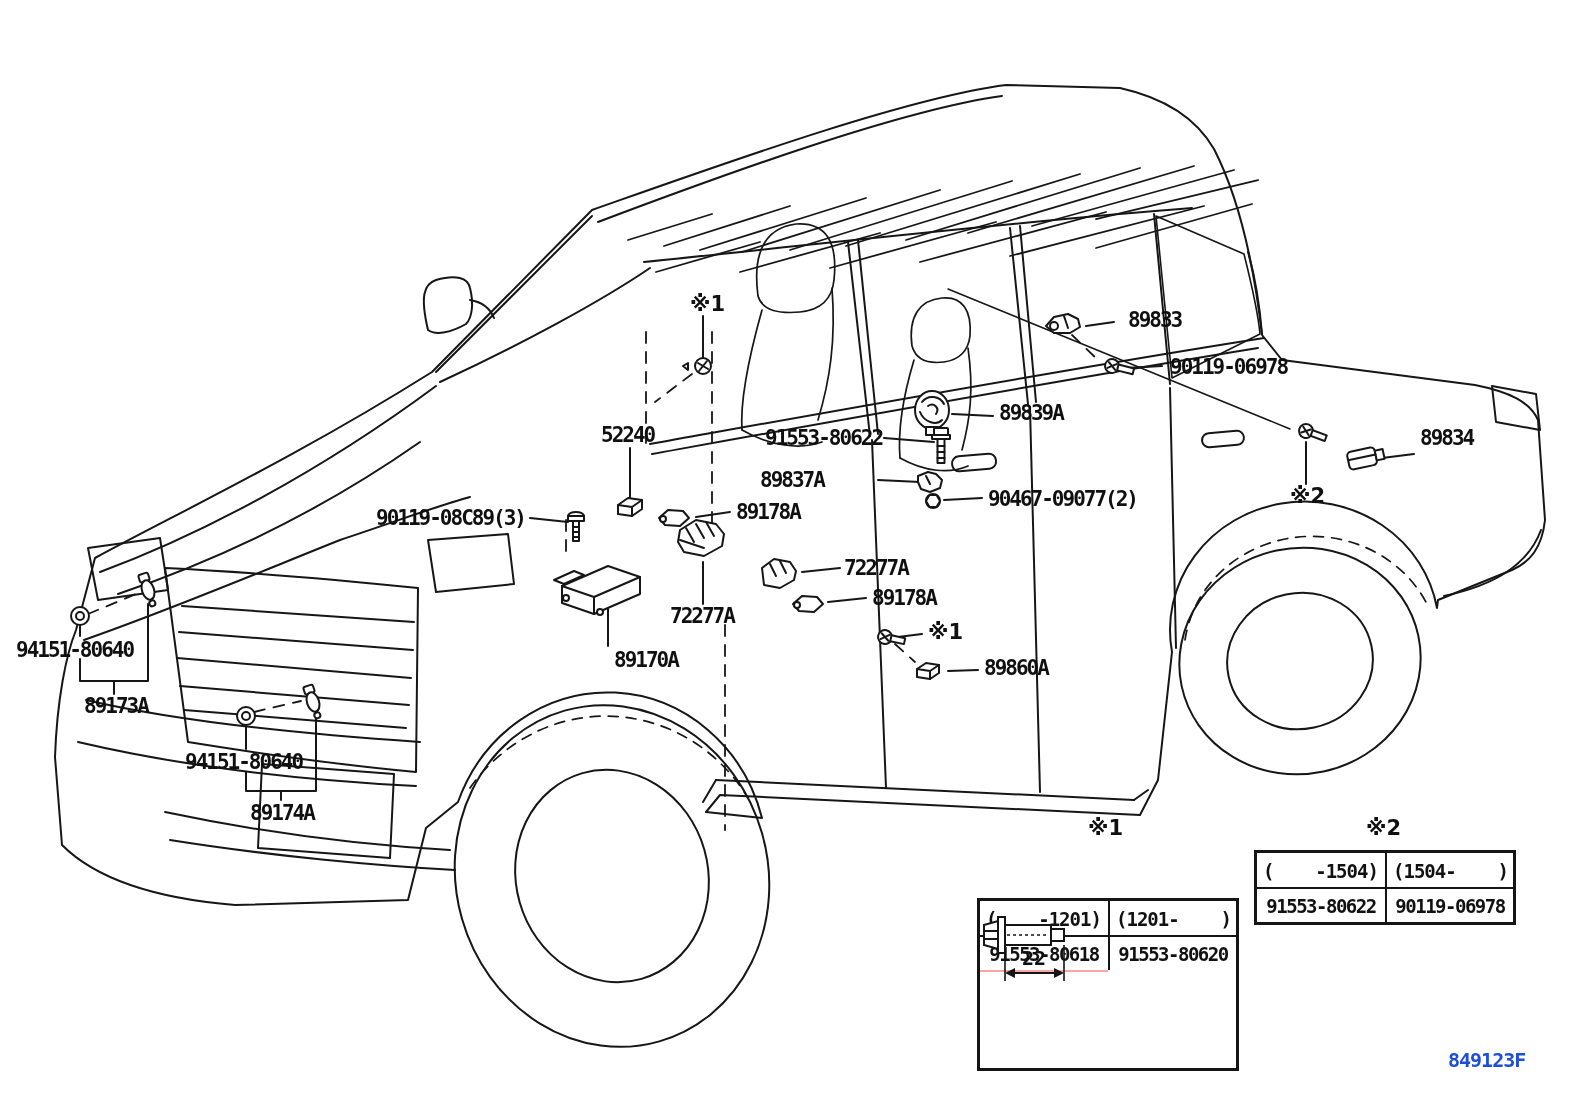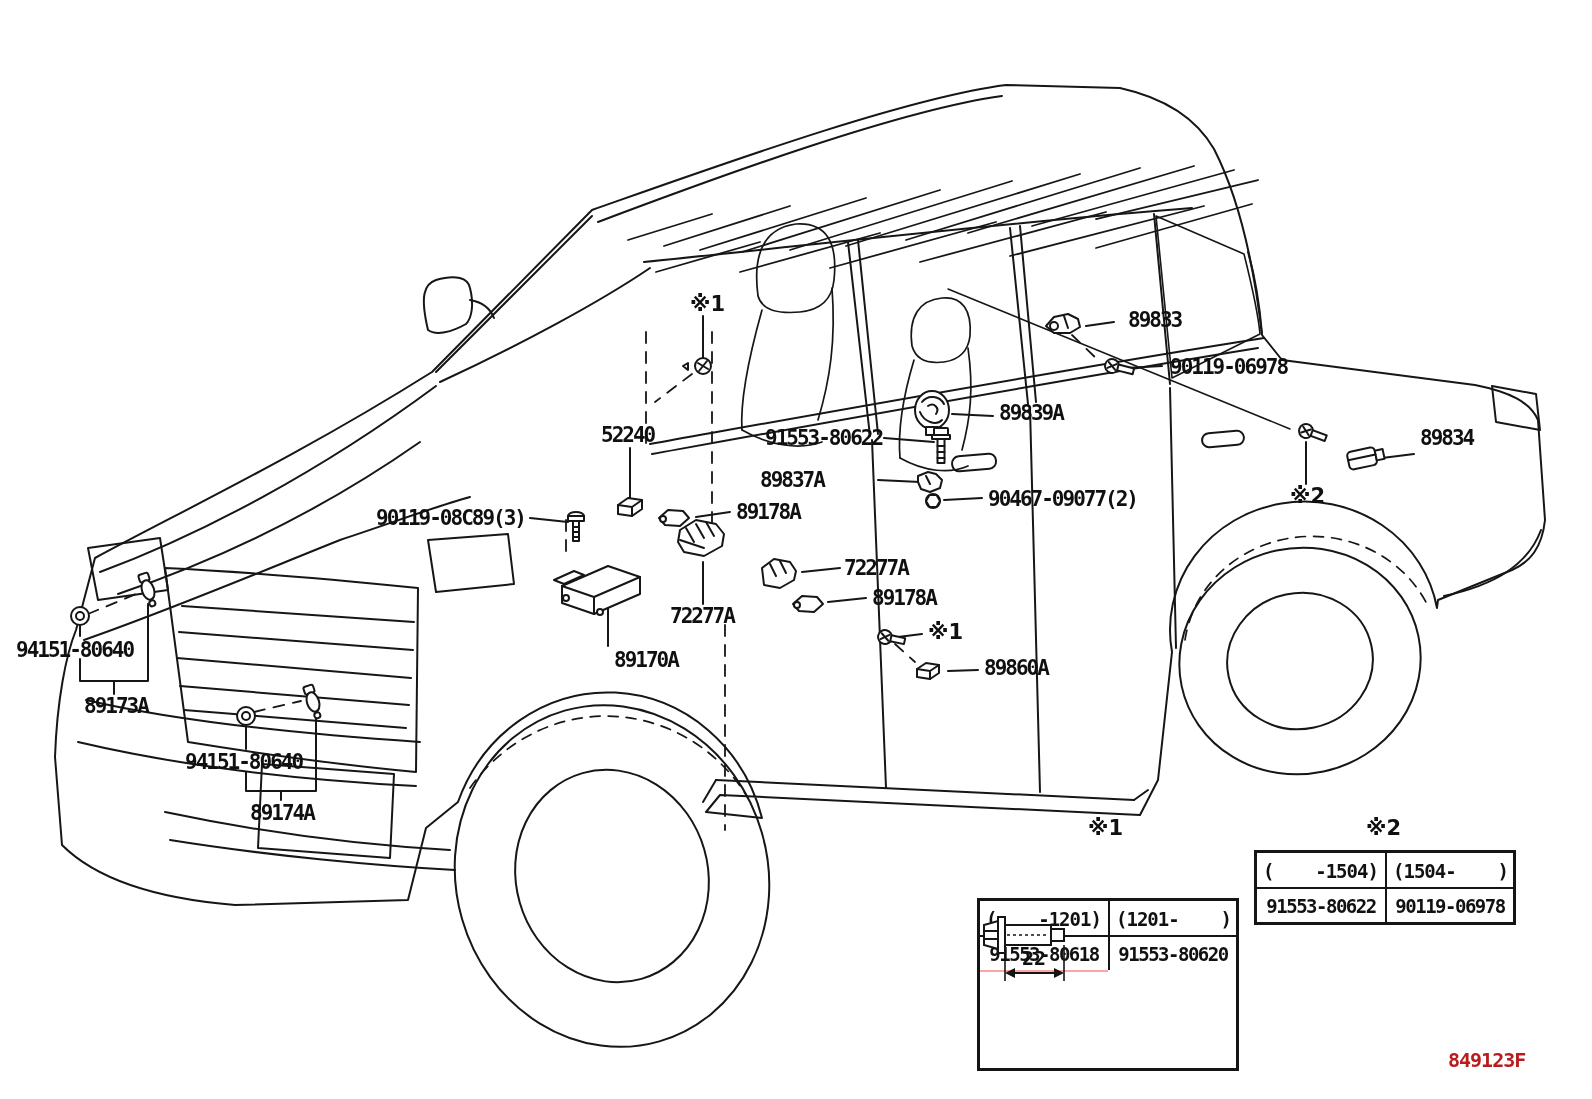--- a/index.html
+++ b/index.html
@@ -2,21 +2,21 @@
 <html><head>
 <meta charset="utf-8">
 <style>
   html,body{margin:0;padding:0;background:#fff;}
   .stage{position:relative;width:1592px;height:1099px;background:#ffffff;overflow:hidden;
          font-family:"DejaVu Sans Mono","DejaVu Sans",monospace;color:#111;}
   .stage svg{position:absolute;left:0;top:0;}
   .lbl{position:absolute;font-weight:bold;font-size:21px;letter-spacing:-2px;
        line-height:1;white-space:nowrap;color:#101010;}
   .lbl.ref{font-family:"DejaVu Sans",sans-serif;font-size:21px;letter-spacing:0;}
-  .code{position:absolute;font-weight:bold;font-size:20px;letter-spacing:-1px;color:#b91c1c;}
+  .code{position:absolute;font-weight:bold;font-size:20px;letter-spacing:-1px;color:#1d4ed8;}
   .tmark{position:absolute;font-family:"DejaVu Sans",sans-serif;font-weight:bold;
          font-size:21px;color:#101010;}
   .ptable{position:absolute;width:256px;background:#fff;border:3px solid #151515;
           display:grid;grid-template-columns:1fr 1fr;}
   .ptable .c2{border-left:2px solid #151515;}
   .ptable .range{font-size:19px;font-weight:bold;letter-spacing:-1px;padding:7px 4px 5px 6px;
                  white-space:pre;overflow:hidden;}
   .ptable .part{font-size:19px;font-weight:bold;letter-spacing:-1.5px;text-align:center;
                 padding:6px 1px 5px 1px;border-top:2px solid #151515;white-space:nowrap;}
   .ptable .fig{height:96px;border-top:2px solid #fca5a5;display:flex;

